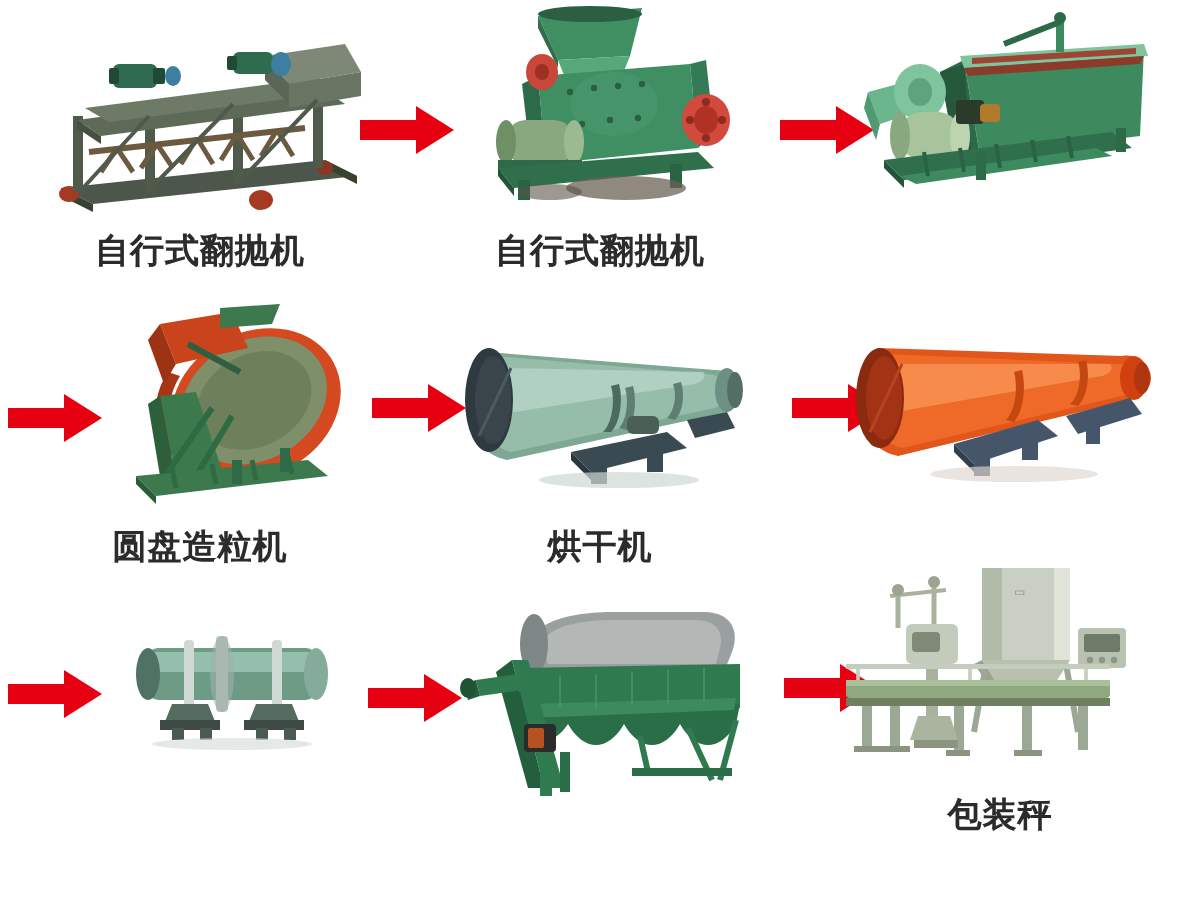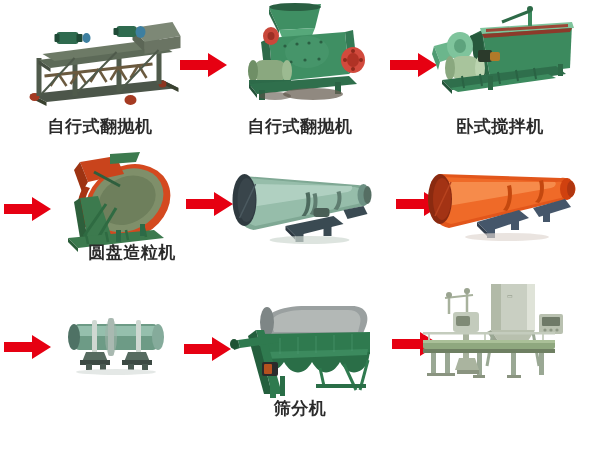--- a/index.html
+++ b/index.html
@@ -59,21 +59,21 @@
     width: 200px;
     text-align: center;
     font-size: 17px;
     font-weight: bold;
     color: #2b2b2b;
     letter-spacing: 0.5px;
     font-family: "DejaVu Sans", "Liberation Sans", sans-serif;
     line-height: 1;
   }
   .cap-r0 { top: 118px; }
-  .row-1 .caption { top: 94px; padding-left: 32px; }
+  .row-1 .caption { top: 116px; }
   .row-2 .caption { top: 100px; }
 
   
   .arrow {
     position: absolute;
     display: block;
   }
   .arr-r0-a { left: 180px; top: 53px; }
   .arr-r0-b { left: 390px; top: 53px; }
   .arr-r1-a { left: 4px;   top: 197px; }
@@ -245,21 +245,20 @@
               <path d="M62 84 L60 72"></path>
             <path d="M80 82 L78 70"></path>
               <path d="M98 79 L96 68"></path>
             <path d="M116 77 L114 66"></path>
           </g>
 
           <rect x="68" y="74" width="5" height="14" fill="#2d6a47"></rect>
           <rect x="138" y="62" width="5" height="12" fill="#2d6a47"></rect>
         </svg>
       </div>
-      <div class="caption cap-r0">卧式搅拌机</div>
     </div>
   </div>
 
   <div class="row row-1">
 
     <svg class="arrow arr-r1-a" width="48" height="24" viewBox="0 0 48 24" style="top:47px; left:4px;">
       <polygon points="0,7 28,7 28,0 47,12 28,24 28,17 0,17" fill="#e60012"></polygon>
     </svg>
 
     <div class="cell cell-0">
@@ -333,20 +332,21 @@
           <polygon points="68,74 78,84 78,88 68,78" fill="#2b3740"></polygon>
           <rect x="78" y="78" width="8" height="12" fill="#3a4a52"></rect>
           <rect x="106" y="72" width="8" height="12" fill="#3a4a52"></rect>
           <polygon points="126,58 146,54 150,62 130,67" fill="#3a4a52"></polygon>
 
           <rect x="96" y="56" width="16" height="9" rx="3" fill="#4a5f56"></rect>
 
           <ellipse cx="92" cy="88" rx="40" ry="4" fill="#cfd8d2" opacity="0.7"></ellipse>
         </svg>
       </div>
+      <div class="caption">烘干机</div>
     </div>
 
     <svg class="arrow arr-r1-c" width="48" height="24" viewBox="0 0 48 24" style="top:42px;">
       <polygon points="0,7 28,7 28,0 47,12 28,24 28,17 0,17" fill="#e60012"></polygon>
     </svg>
 
     <div class="cell cell-2">
       <div class="machine-stage">
         <svg class="machine-svg" width="170" height="112" viewBox="0 0 170 112">
 
@@ -451,21 +451,20 @@
 
           <g stroke="#4f9a72" stroke-width="1" opacity="0.6">
             <path d="M60 36 L60 52"></path>
               <path d="M78 35 L78 52"></path>
             <path d="M96 34 L96 51"></path>
               <path d="M114 33 L114 50"></path>
             <path d="M132 32 L132 49"></path>
           </g>
         </svg>
       </div>
-      <div class="caption">筛分机</div>
     </div>
 
     <svg class="arrow arr-r2-c" width="48" height="24" viewBox="0 0 48 24" style="top:32px;">
       <polygon points="0,7 28,7 28,0 47,12 28,24 28,17 0,17" fill="#e60012"></polygon>
     </svg>
 
     <div class="cell cell-2">
       <div class="machine-stage" style="top:-18px; height:120px;">
         <svg class="machine-svg" width="170" height="120" viewBox="0 0 170 120">
 
@@ -519,16 +518,17 @@
             <rect x="124" y="71" width="5" height="22"></rect>
           </g>
           <rect x="12" y="91" width="28" height="3" fill="#8a9480"></rect>
           <rect x="58" y="93" width="12" height="3" fill="#8a9480"></rect>
           <rect x="92" y="93" width="14" height="3" fill="#8a9480"></rect>
 
           <polygon points="44,76 60,76 64,88 40,88" fill="#aab49f"></polygon>
           <rect x="42" y="88" width="22" height="4" fill="#8a9480"></rect>
         </svg>
       </div>
+      <div class="caption">包装秤</div>
     </div>
   </div>
 
 </div>
 
 </body></html>

